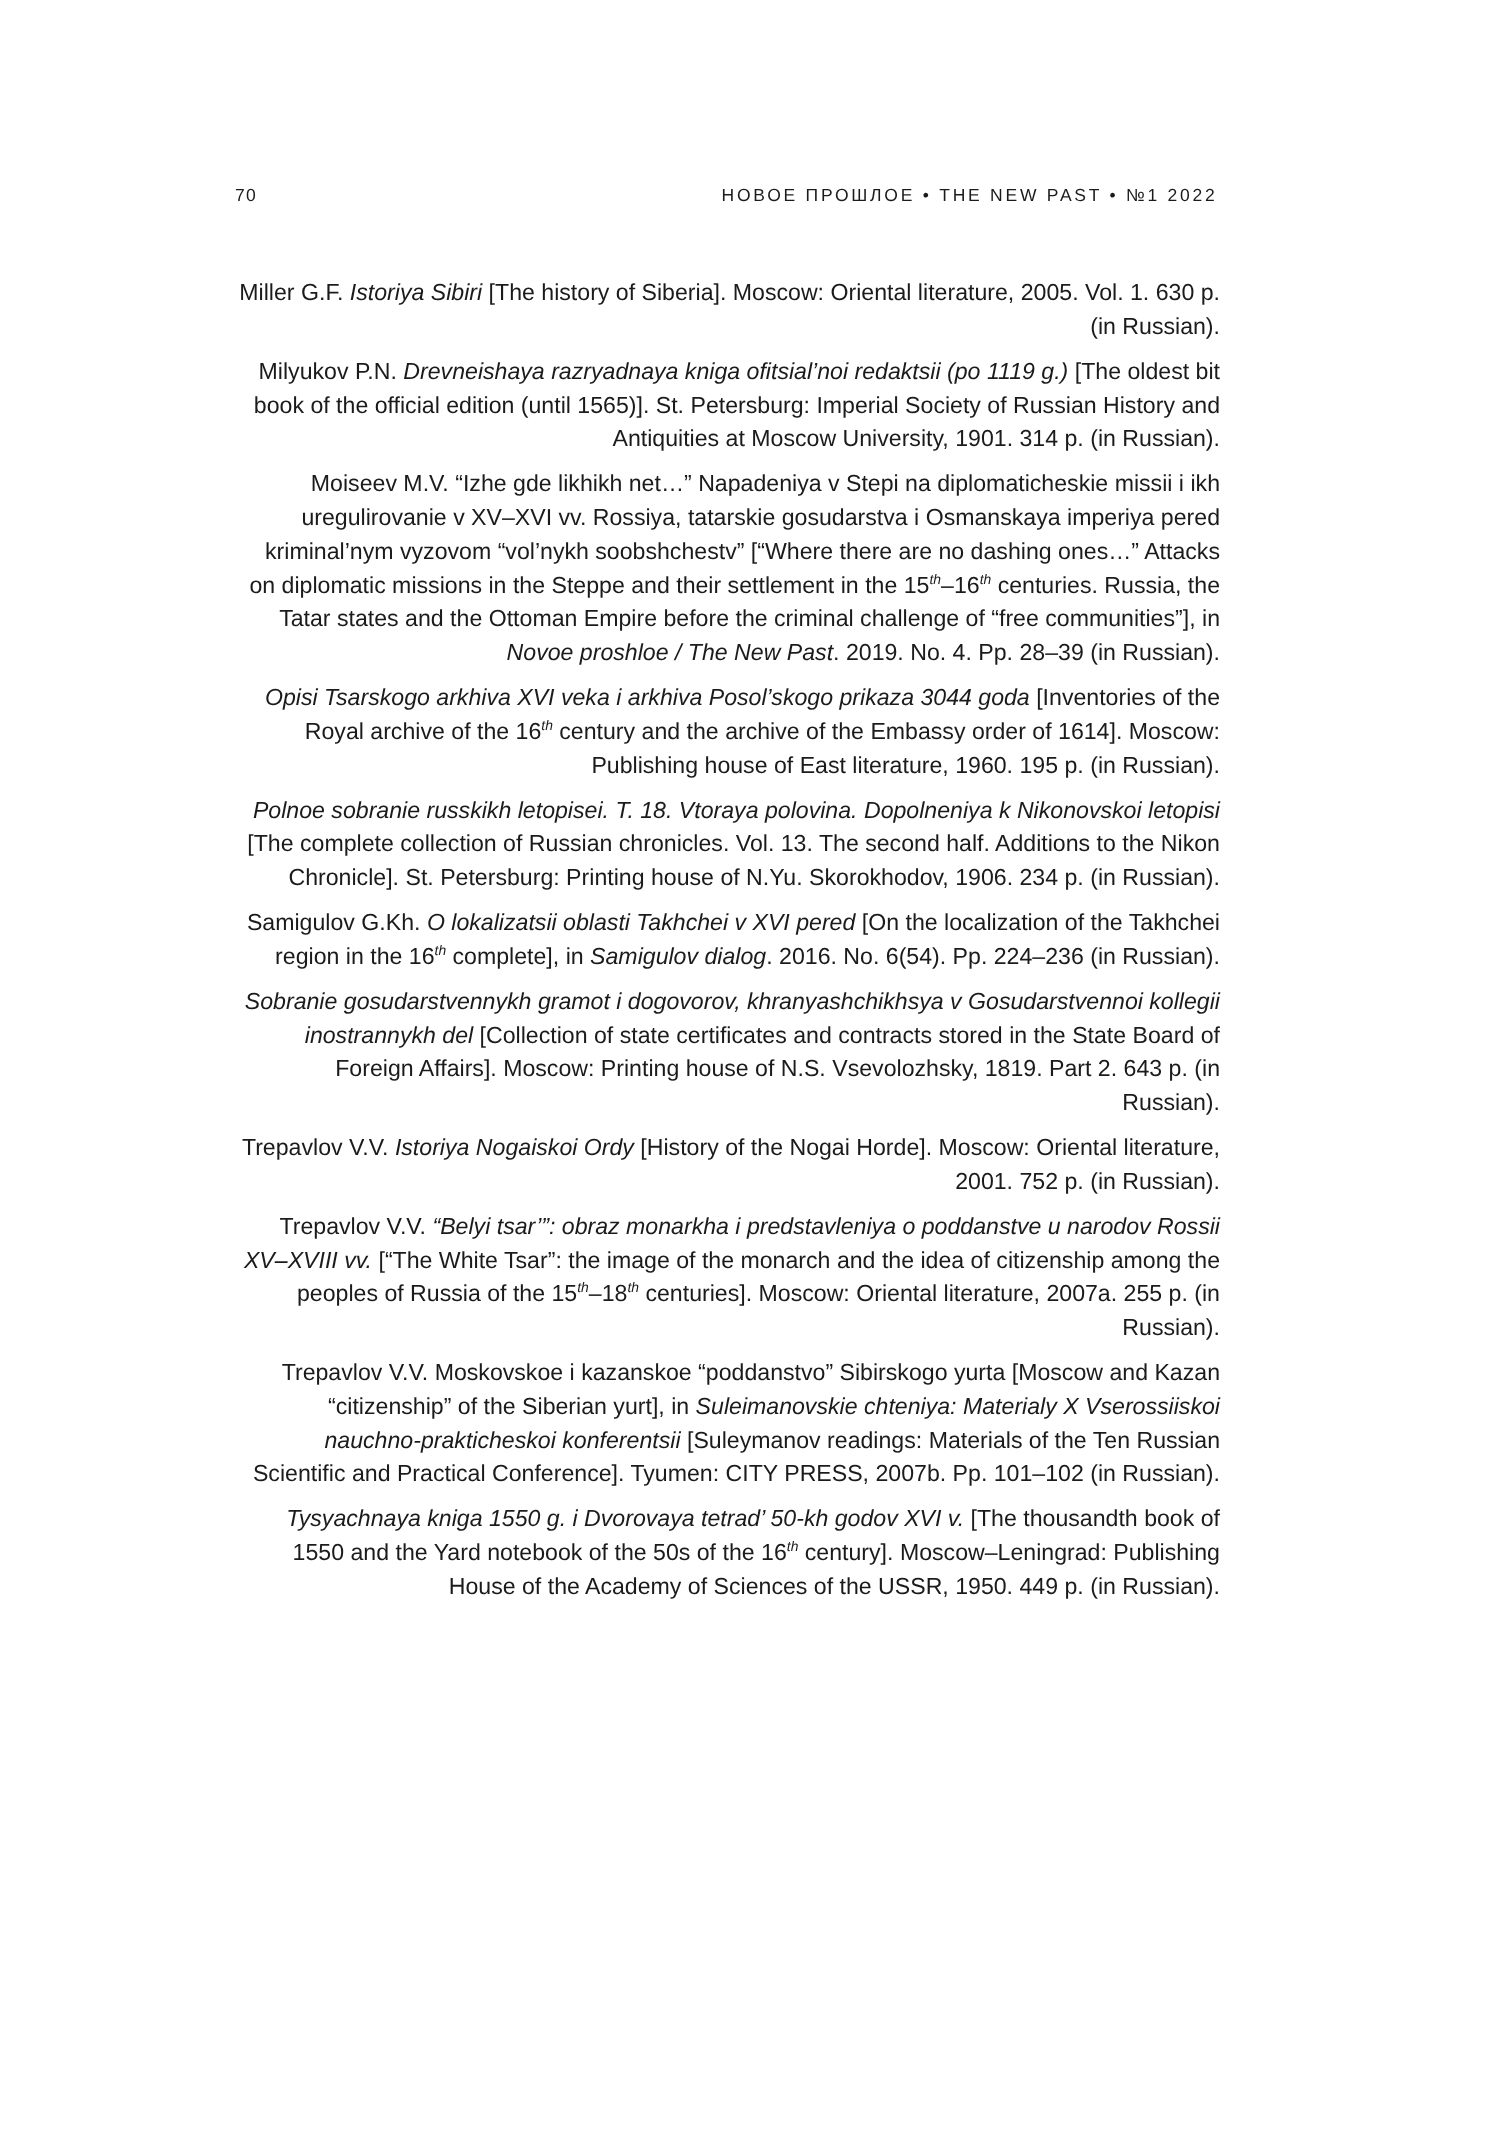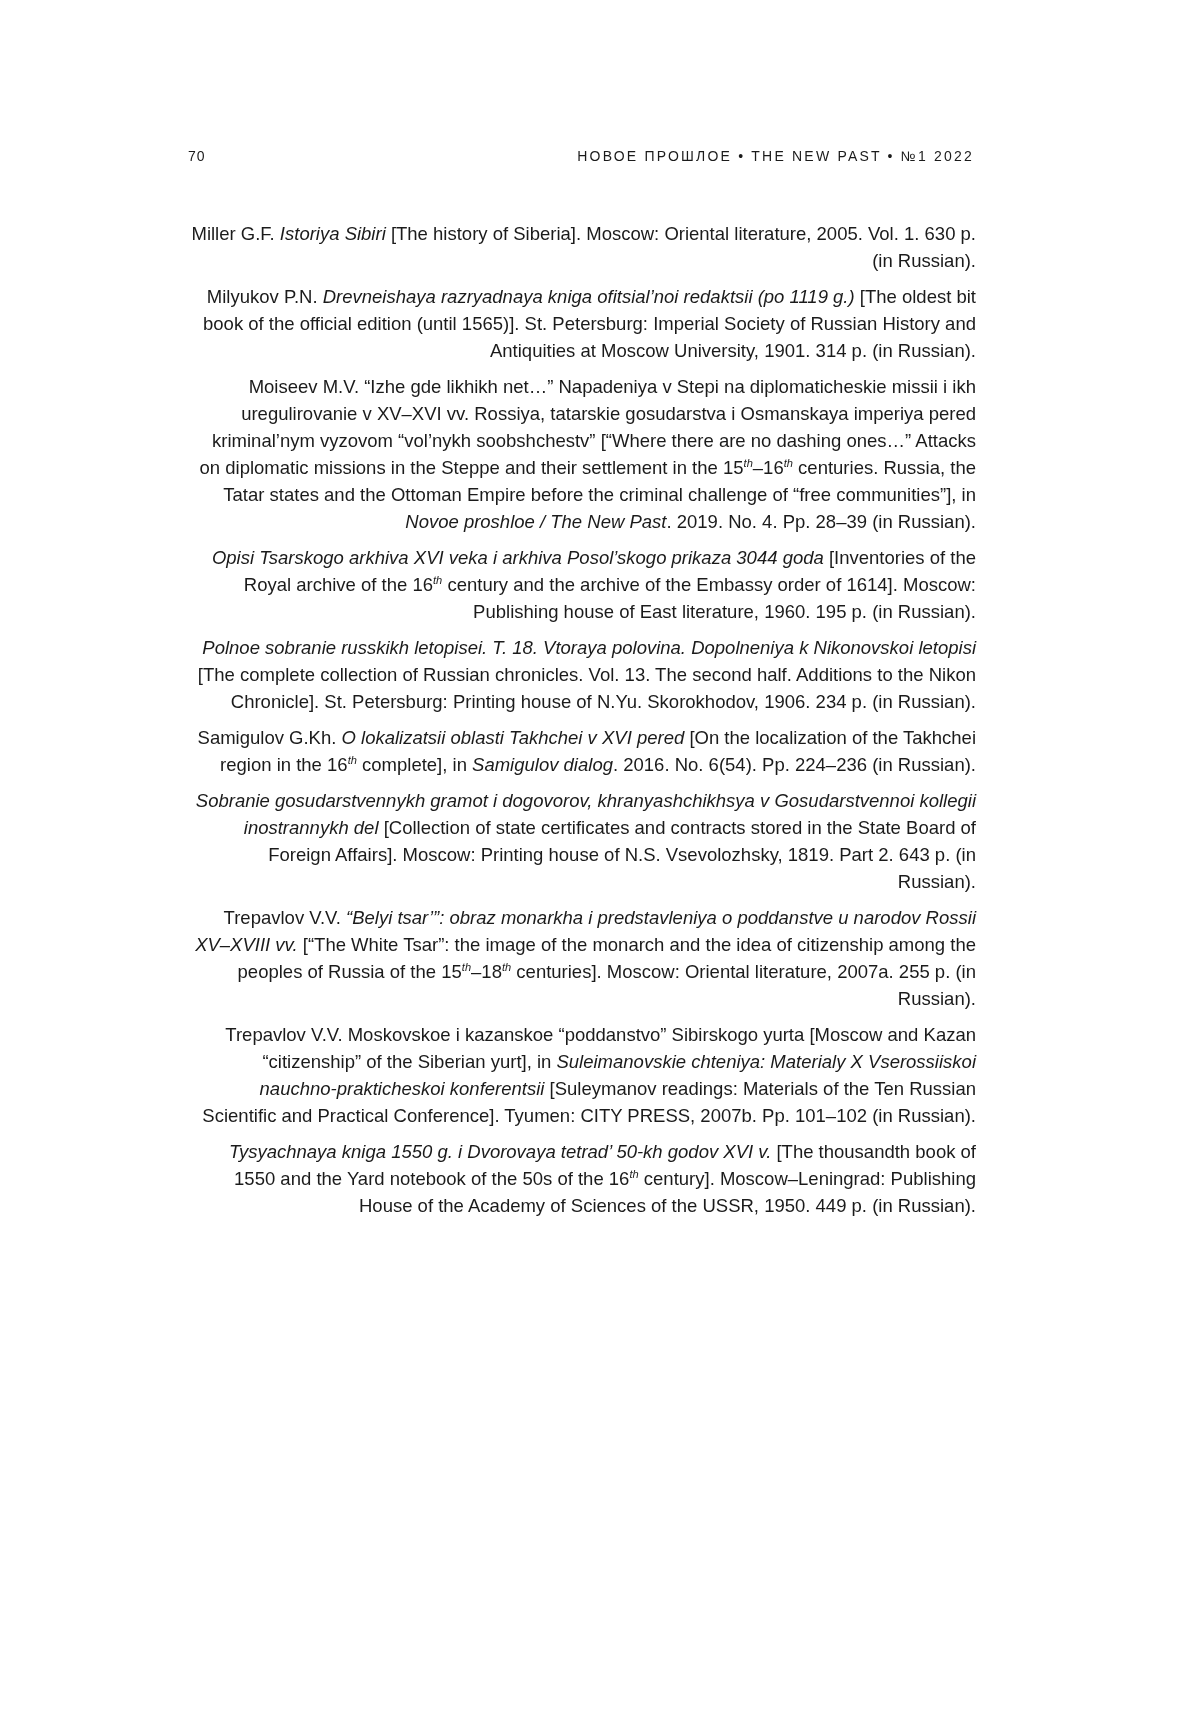--- a/index.html
+++ b/index.html
@@ -70,18 +70,19 @@
   </div>
 
   <div class="references">
       <p class="ref"><span>Miller G.F. </span><span class="it">Istoriya Sibiri</span><span> [The history of Siberia]. Moscow: Oriental literature, 2005. Vol. 1. 630 p. (in Russian).</span></p>
       <p class="ref"><span>Milyukov P.N. </span><span class="it">Drevneishaya razryadnaya kniga ofitsial’noi redaktsii (po 1119 g.)</span><span> [The oldest bit book of the official edition (until 1565)]. St. Petersburg: Imperial Society of Russian History and Antiquities at Moscow University, 1901. 314 p. (in Russian).</span></p>
       <p class="ref"><span>Moiseev M.V. “Izhe gde likhikh net…” Napadeniya v Stepi na diplomaticheskie missii i ikh uregulirovanie v XV–XVI vv. Rossiya, tatarskie gosudarstva i Osmanskaya imperiya pered kriminal’nym vyzovom “vol’nykh soobshchestv” [“Where there are no dashing ones…” Attacks on diplomatic missions in the Steppe and their settlement in the 15</span><sup>th</sup><span>–16</span><sup>th</sup><span> centuries. Russia, the Tatar states and the Ottoman Empire before the criminal challenge of “free communities”], in </span><span class="it">Novoe proshloe / The New Past</span><span>. 2019. No. 4. Pp. 28–39 (in Russian).</span></p>
       <p class="ref"><span class="it">Opisi Tsarskogo arkhiva XVI veka i arkhiva Posol’skogo prikaza 3044 goda</span><span> [Inventories of the Royal archive of the 16</span><sup>th</sup><span> century and the archive of the Embassy order of 1614]. Moscow: Publishing house of East literature, 1960. 195 p. (in Russian).</span></p>
       <p class="ref"><span class="it">Polnoe sobranie russkikh letopisei. T. 18. Vtoraya polovina. Dopolneniya k Nikonovskoi letopisi</span><span> [The complete collection of Russian chronicles. Vol. 13. The second half. Additions to the Nikon Chronicle]. St. Petersburg: Printing house of N.Yu. Skorokhodov, 1906. 234 p. (in Russian).</span></p>
       <p class="ref"><span>Samigulov G.Kh. </span><span class="it">O lokalizatsii oblasti Takhchei v XVI pered</span><span> [On the localization of the Takhchei region in the 16</span><sup>th</sup><span> complete], in </span><span class="it">Samigulov dialog</span><span>. 2016. No. 6(54). Pp. 224–236 (in Russian).</span></p>
       <p class="ref"><span class="it">Sobranie gosudarstvennykh gramot i dogovorov, khranyashchikhsya v Gosudarstvennoi kollegii inostrannykh del</span><span> [Collection of state certificates and contracts stored in the State Board of Foreign Affairs]. Moscow: Printing house of N.S. Vsevolozhsky, 1819. Part 2. 643 p. (in Russian).</span></p>
+      <p class="ref"><span>Trepavlov V.V. </span><span class="it">Istoriya Nogaiskoi Ordy</span><span> [History of the Nogai Horde]. Moscow: Oriental literature, 2001. 752 p. (in Russian).</span></p>
       <p class="ref"><span>Trepavlov V.V. </span><span class="it">“Belyi tsar’”: obraz monarkha i predstavleniya o poddanstve u narodov Rossii XV–XVIII vv.</span><span> [“The White Tsar”: the image of the monarch and the idea of citizenship among the peoples of Russia of the 15</span><sup>th</sup><span>–18</span><sup>th</sup><span> centuries]. Moscow: Oriental literature, 2007a. 255 p. (in Russian).</span></p>
       <p class="ref"><span>Trepavlov V.V. Moskovskoe i kazanskoe “poddanstvo” Sibirskogo yurta [Moscow and Kazan “citizenship” of the Siberian yurt], in </span><span class="it">Suleimanovskie chteniya: Materialy X Vserossiiskoi nauchno-prakticheskoi konferentsii</span><span> [Suleymanov readings: Materials of the Ten Russian Scientific and Practical Conference]. Tyumen: CITY PRESS, 2007b. Pp. 101–102 (in Russian).</span></p>
       <p class="ref"><span class="it">Tysyachnaya kniga 1550 g. i Dvorovaya tetrad’ 50-kh godov XVI v.</span><span> [The thousandth book of 1550 and the Yard notebook of the 50s of the 16</span><sup>th</sup><span> century]. Moscow–Leningrad: Publishing House of the Academy of Sciences of the USSR, 1950. 449 p. (in Russian).</span></p>
     </div>
 
 </div>
 
 </body></html>

